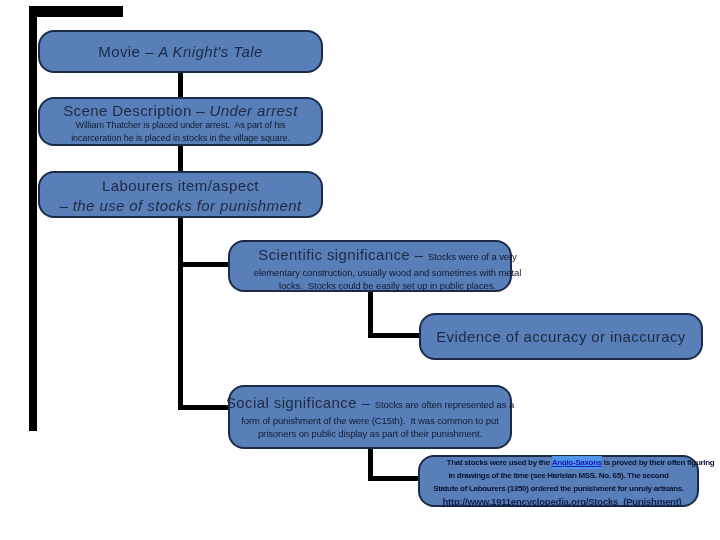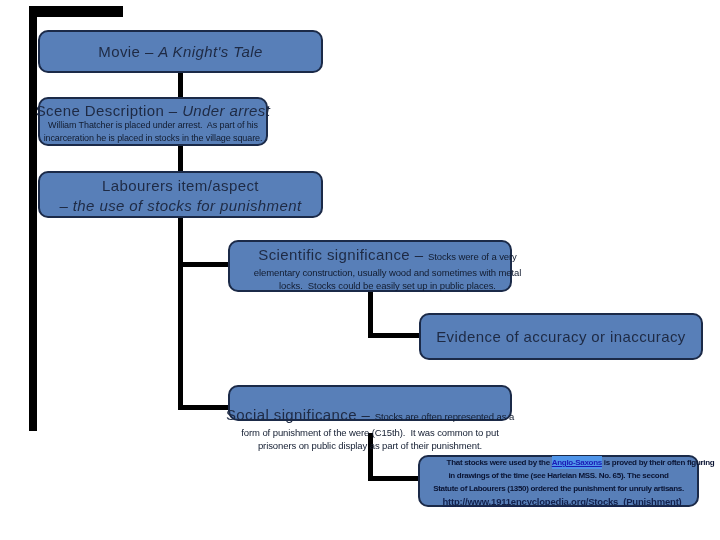--- a/index.html
+++ b/index.html
@@ -7,21 +7,21 @@
     position:relative;width:720px;height:540px;background:#ffffff;
     font-family:"Liberation Sans", sans-serif;overflow:hidden;
   }
   
   .artifact{position:absolute;background:#000000;}
   
   .conn{position:absolute;background:#000000;}
   
   .node{
     position:absolute;background:#587fb8;border:2px solid #1b2a48;
-    border-radius:10px;box-sizing:border-box;color:#1e2a44;
+    border-radius:16px;box-sizing:border-box;color:#1e2a44;
   }
   .node .vcenter{display:flex;align-items:center;justify-content:center;height:100%;}
   .title{font-size:15px;letter-spacing:.4px;color:#1e2a44;white-space:pre;}
   .title i{font-style:italic;}
   .line{display:flex;justify-content:center;align-items:baseline;white-space:pre;overflow:visible;}
   .body-sm{font-size:9px;letter-spacing:-0.1px;color:#121c30;line-height:12.5px;}
   .body-sm2{font-size:9.5px;letter-spacing:-0.1px;color:#121c30;line-height:13px;}
   .tail-sm{font-size:9.5px;color:#121c30;letter-spacing:-0.1px;}
   .src-line{font-size:8px;font-weight:bold;letter-spacing:-0.3px;color:#0a1433;line-height:13px;}
   .src-link{
@@ -51,21 +51,21 @@
   <div class="conn" style="left:368px;top:333px;width:53px;height:5px;"></div>
   <div class="conn" style="left:368px;top:433px;width:5px;height:48px;"></div>
   <div class="conn" style="left:368px;top:476px;width:52px;height:5px;"></div>
 
   <div class="node" style="left:38px;top:30px;width:285px;height:43px;">
     <div class="vcenter">
       <div class="title line"><span>Movie – </span><i>A Knight's Tale</i></div>
     </div>
   </div>
 
-  <div class="node" style="left:38px;top:97px;width:230px;height:49px;padding-top:3px;">
+  <div class="node" style="left:38px;top:97px;width:285px;height:49px;padding-top:3px;">
     <div class="title line"><span>Scene Description – </span><i>Under arrest</i></div>
     <div class="body-sm line">William Thatcher is placed under arrest.  As part of his</div>
     <div class="body-sm line">incarceration he is placed in stocks in the village square.</div>
   </div>
 
   <div class="node" style="left:38px;top:171px;width:285px;height:47px;padding-top:3px;">
     <div class="title line" style="line-height:20px;">Labourers item/aspect</div>
     <div class="title line it" style="line-height:20px;">– the use of stocks for punishment</div>
   </div>
 
@@ -74,21 +74,21 @@
     <div class="body-sm2 line">elementary construction, usually wood and sometimes with metal</div>
     <div class="body-sm2 line">locks.  Stocks could be easily set up in public places.</div>
   </div>
 
   <div class="node" style="left:419px;top:313px;width:284px;height:47px;">
     <div class="vcenter">
       <div class="title line">Evidence of accuracy or inaccuracy</div>
     </div>
   </div>
 
-  <div class="node" style="left:228px;top:385px;width:284px;height:36px;padding-top:18px;">
+  <div class="node" style="left:228px;top:385px;width:284px;height:64px;padding-top:6px;">
     <div class="line" style="line-height:19px;"><span class="title">Social significance – </span><span class="tail-sm">Stocks are often represented as a</span></div>
     <div class="body-sm2 line">form of punishment of the were (C15th).  It was common to put</div>
     <div class="body-sm2 line">prisoners on public display as part of their punishment.</div>
   </div>
 
   <div class="node" style="left:418px;top:455px;width:281px;height:52px;">
     <div class="src-line line" style="margin-top:-1px;padding-left:44px;"><span>That stocks were used by the </span><a class="src-link">Anglo-Saxons</a><span> is proved by their often figuring</span></div>
     <div class="src-line line">in drawings of the time (see Harleian MSS. No. 65). The second</div>
     <div class="src-line line">Statute of Labourers (1350) ordered the punishment for unruly artisans.</div>
     <div class="line"><a class="src-url">http://www.1911encyclopedia.org/Stocks_(Punishment)</a></div>

